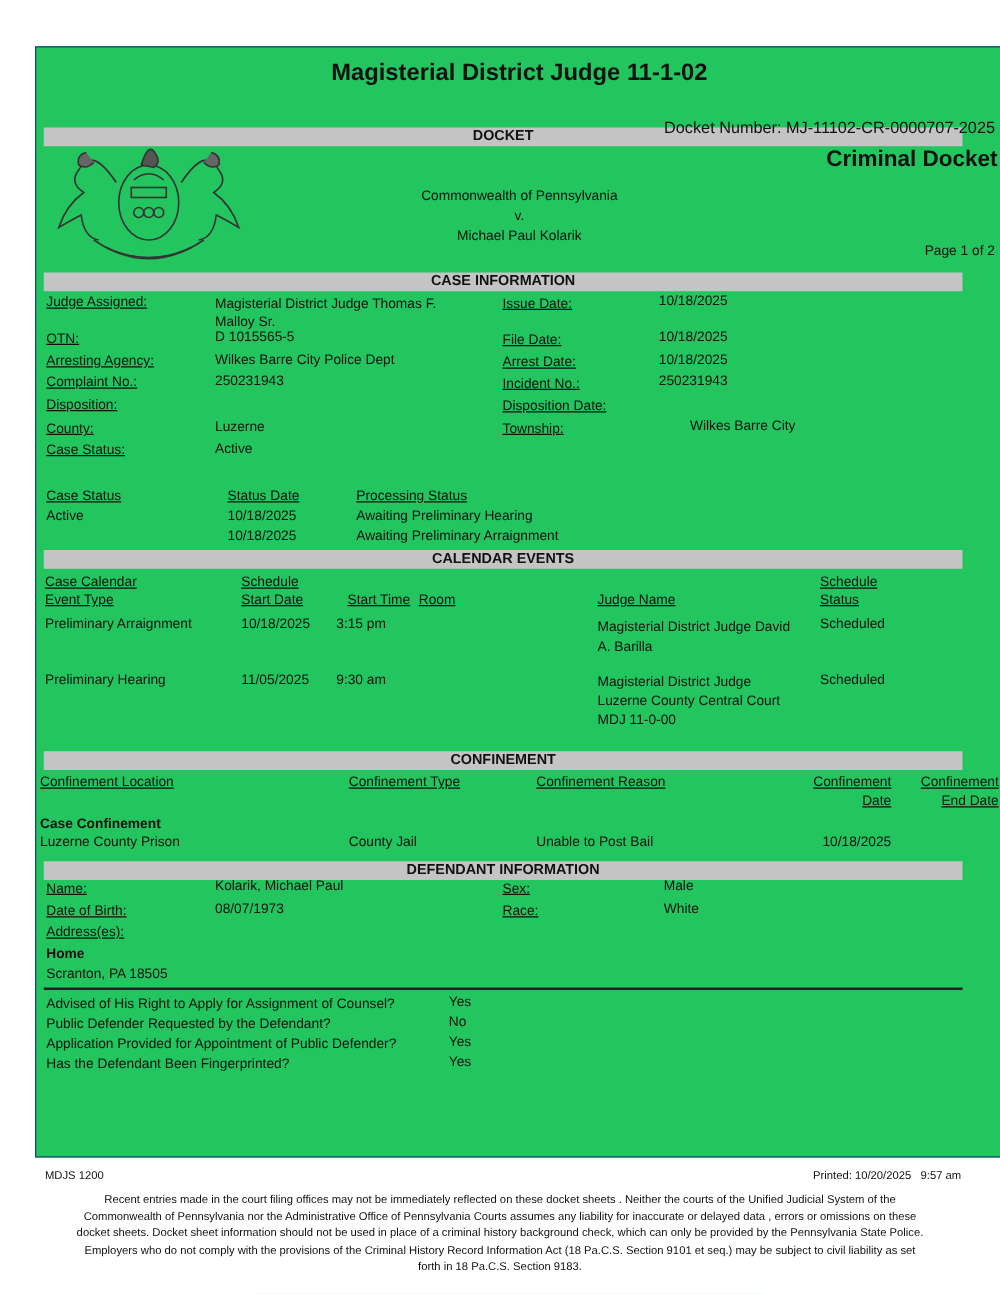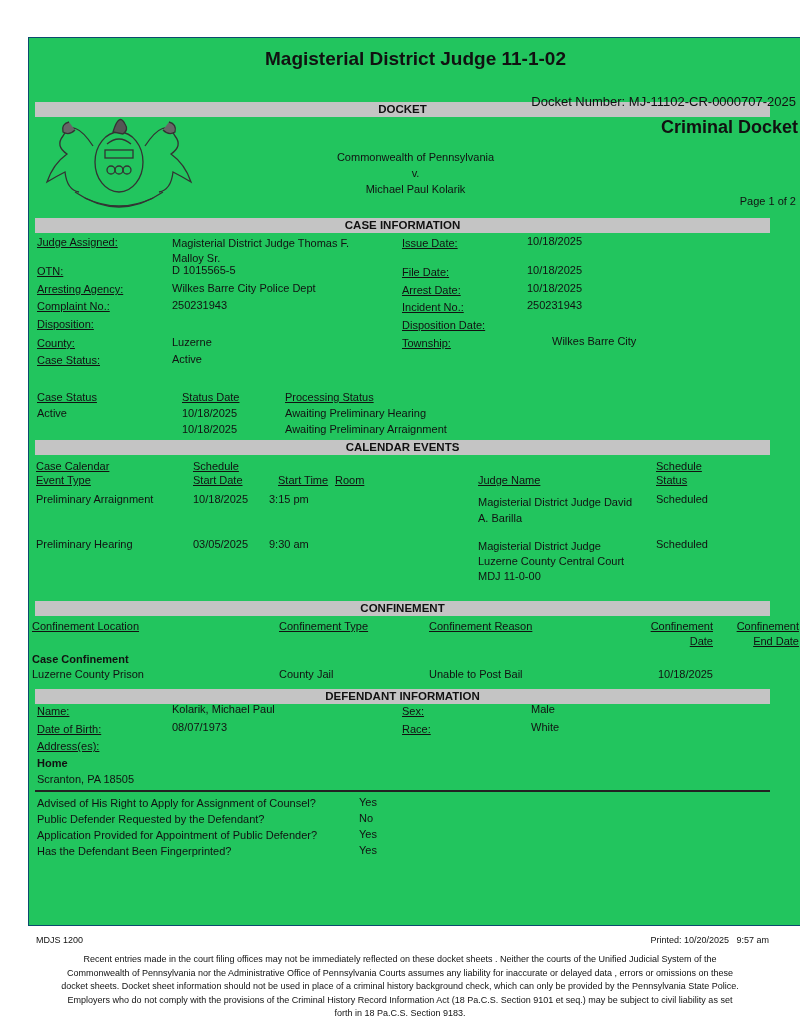--- a/index.html
+++ b/index.html
@@ -121,21 +121,21 @@
     <div class="abs" style="left:306px; top:455px;"></div>
     <div class="abs" style="left:449px; top:456px; line-height:16px;">
       <div>Magisterial District Judge David</div>
       <div>A. Barilla</div>
     </div>
     <div class="abs" style="left:627px; top:455px;">Scheduled</div>
   </div>
 
   <div>
     <div class="abs" style="left:7px; top:500px;">Preliminary Hearing</div>
-    <div class="abs" style="left:164px; top:500px;">03/05/2025</div>
+    <div class="abs" style="left:164px; top:500px;">11/05/2025</div>
     <div class="abs" style="left:240px; top:500px;">9:30 am</div>
     <div class="abs" style="left:306px; top:500px;"></div>
     <div class="abs" style="left:449px; top:501px; line-height:15px;">
       <div>Magisterial District Judge</div>
       <div>Luzerne County Central Court</div>
       <div>MDJ 11-0-00</div>
     </div>
     <div class="abs" style="left:627px; top:500px;">Scheduled</div>
   </div>
 

